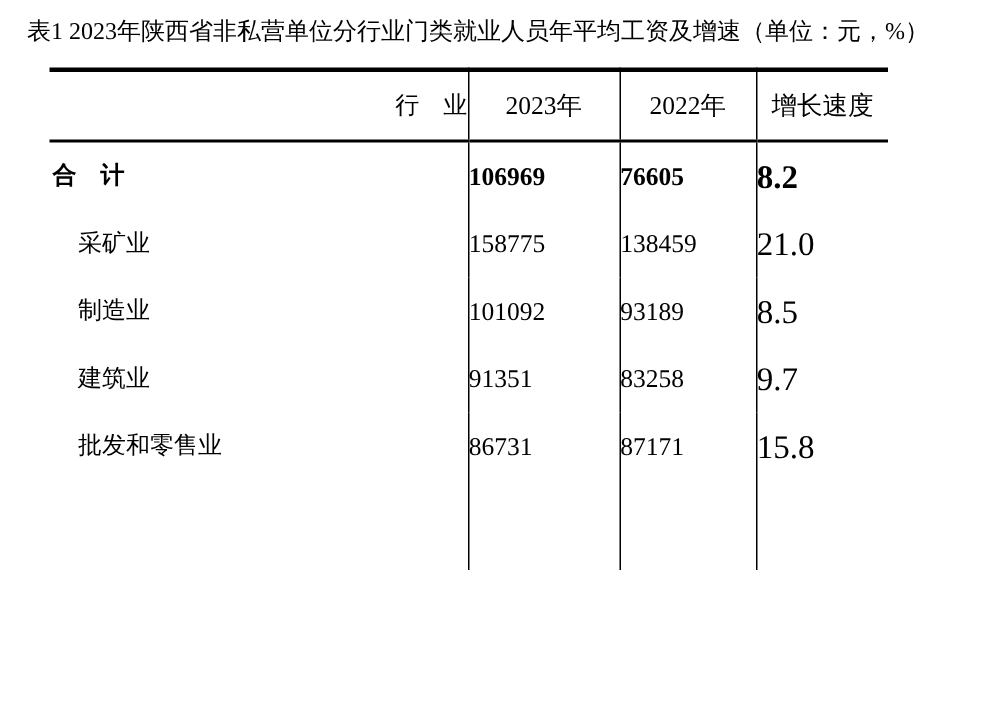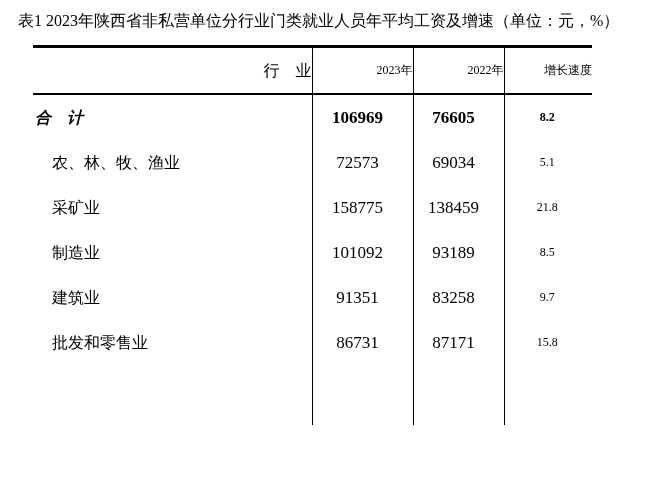--- a/index.html
+++ b/index.html
@@ -27,47 +27,47 @@
     table-layout: fixed;
     border-top: 3px solid #000000;
   }
   col.c1 { width: 279px; }
   col.c2 { width: 101px; }
   col.c3 { width: 91px; }
   col.c4 { width: 88px; }
   thead tr { height: 47px; }
   thead td {
     border-bottom: 2px solid #000000;
-    text-align: right;
+    text-align: center;
     vertical-align: middle;
-    font-size: 12px;
+    font-size: 17px;
   }
   td.vline { border-left: 1.5px solid #000000; }
   tbody tr { height: 45px; }
   tbody tr.tall { height: 90px; }
   tbody tr.phantom { height: 60px; }
   tbody td { vertical-align: middle; }
   td.ind {
     text-align: left;
     padding-left: 2px;
     text-indent: 17px;
     font-size: 16px;
     line-height: 45px;
   }
-  tr.total td.ind { text-indent: 0; font-style: italic; }
+  tr.total td.ind { text-indent: 0; }
   tr.total td { font-weight: bold; }
   td.num {
-    text-align: center;
+    text-align: left;
     padding-right: 10px;
     font-size: 17px;
   }
   td.growth {
-    text-align: center;
+    text-align: left;
     padding-right: 2px;
-    font-size: 12px;
+    font-size: 22px;
   }
 </style>
 </head>
 <body>
 
 <div class="doc-title">表1 2023年陕西省非私营单位分行业门类就业人员年平均工资及增速（单位：元，%）</div>
 
 <table class="stat-table">
   <colgroup>
     <col class="c1">
@@ -84,30 +84,24 @@
     </tr>
   </thead>
   <tbody>
     <tr class="total">
       <td class="ind">合　计</td>
       <td class="num vline">106969</td>
       <td class="num vline">76605</td>
       <td class="growth vline">8.2</td>
     </tr>
     <tr>
-      <td class="ind">农、林、牧、渔业</td>
-      <td class="num vline">72573</td>
-      <td class="num vline">69034</td>
-      <td class="growth vline">5.1</td>
-    </tr>
-    <tr>
       <td class="ind">采矿业</td>
       <td class="num vline">158775</td>
       <td class="num vline">138459</td>
-      <td class="growth vline">21.8</td>
+      <td class="growth vline">21.0</td>
     </tr>
     <tr>
       <td class="ind">制造业</td>
       <td class="num vline">101092</td>
       <td class="num vline">93189</td>
       <td class="growth vline">8.5</td>
     </tr>
     <tr>
       <td class="ind">建筑业</td>
       <td class="num vline">91351</td>

